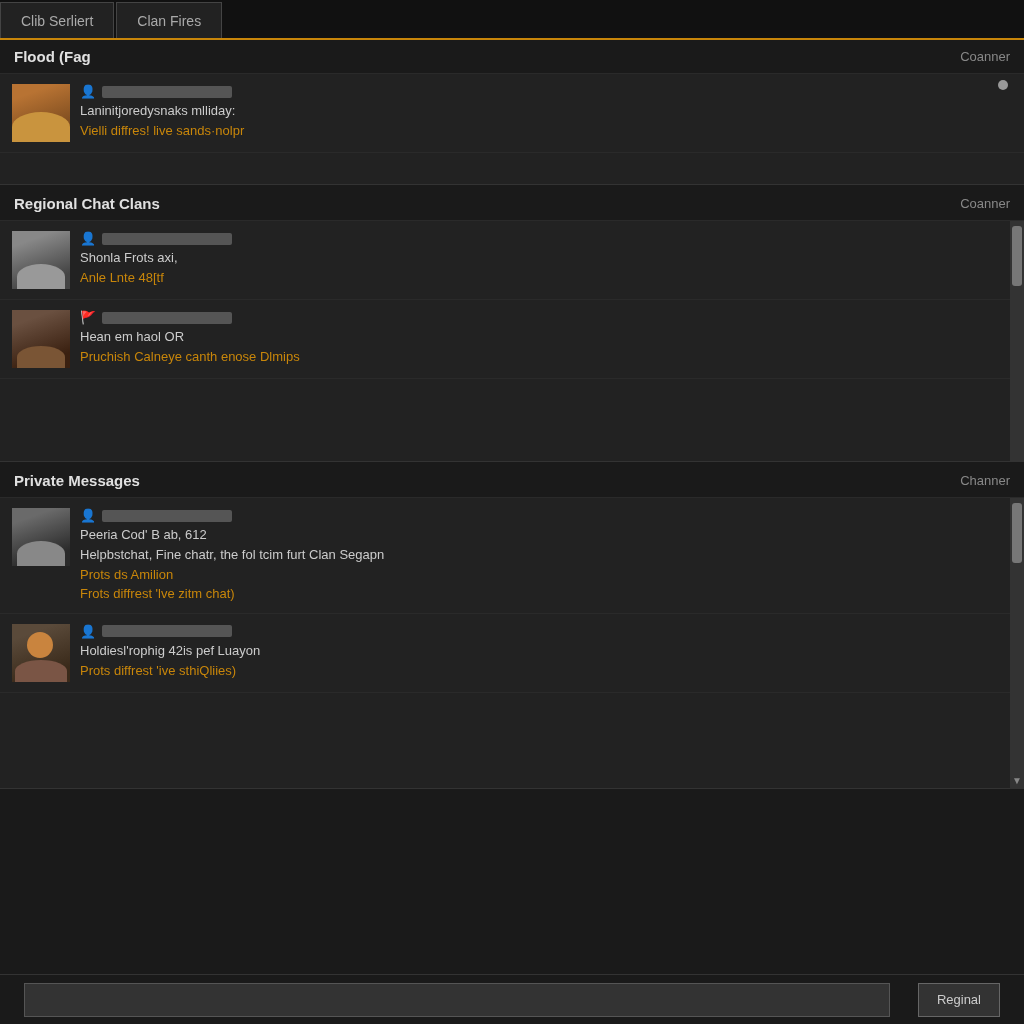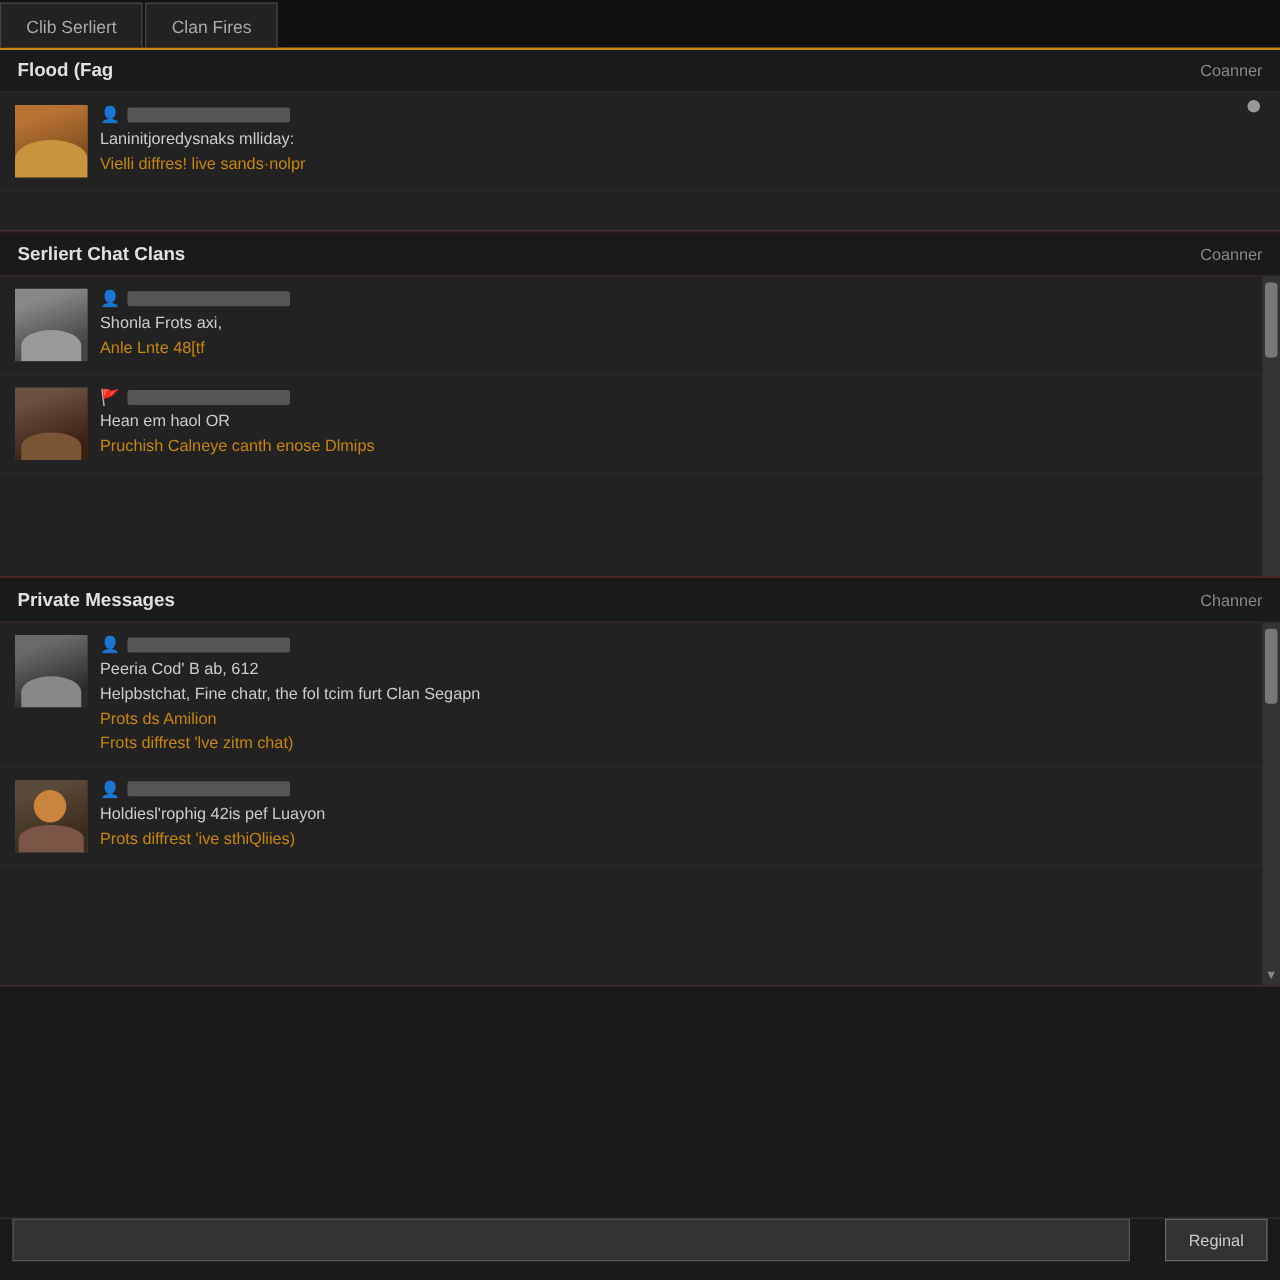--- a/index.html
+++ b/index.html
@@ -175,21 +175,22 @@
       top: 6px;
       right: 16px;
     }
 
     
     .footer {
       height: 50px;
       background: #1a1a1a;
       border-top: 1px solid #333;
       display: flex;
-      padding: 0 10px;
+      align-items: center;
+      padding: 0 24px;
       gap: 28px;
       position: absolute;
       bottom: 0;
       left: 0;
       right: 0;
     }
     .footer-input {
       flex: 1;
       background: #333;
       border: 1px solid #555;
@@ -258,21 +259,21 @@
           <div class="msg-text">Laninitjoredysnaks mlliday:</div>
           <div class="msg-link">Vielli diffres! live sands·nolpr</div>
         </div>
         <div class="online-dot"></div>
       </div>
     </div>
   </div>
 
   <div class="section regional-section">
     <div class="section-header">
-      <span class="section-title">Serliert Chat Clans</span>
+      <span class="section-title">Regional Chat Clans</span>
       <span class="section-action">Coanner</span>
     </div>
     <div class="section-body" style="position:relative;">
 
       <div class="message-item">
         <div class="avatar face-2">
           <div style="width:100%;height:100%;background:linear-gradient(160deg,#888 20%,#444 80%);position:relative;">
             <div style="position:absolute;bottom:0;left:5px;right:5px;height:25px;background:#999;border-radius:50% 50% 0 0;"></div>
           </div>
         </div>

